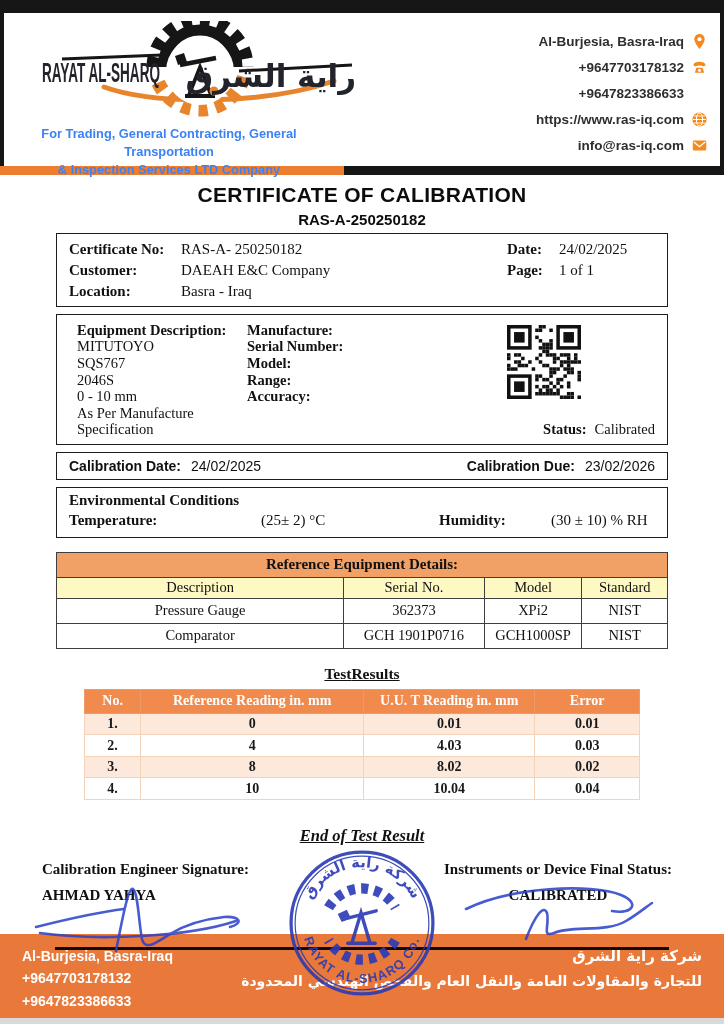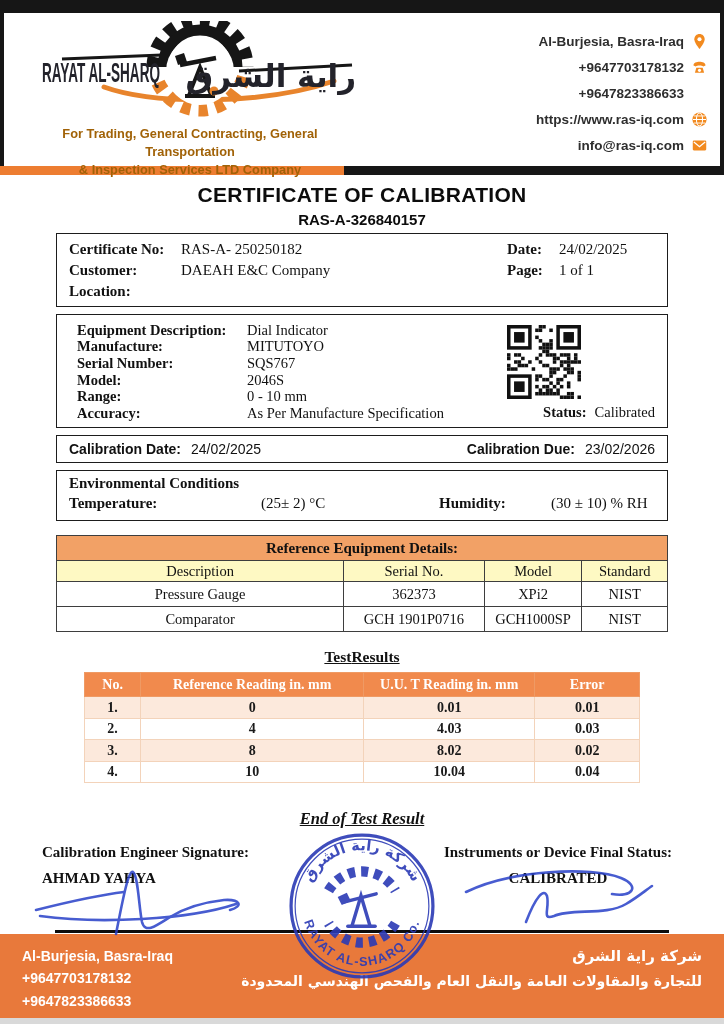--- a/index.html
+++ b/index.html
@@ -3,23 +3,23 @@
 <meta charset="utf-8">
 <style>
   html,body{margin:0;padding:0;background:#fff;}
   .page{width:724px;height:1024px;position:relative;overflow:hidden;background:#fff;
         font-family:"Liberation Serif","DejaVu Serif",serif;color:#111;}
 
   
   .top-bar{height:13px;background:#161616;}
   .header{position:relative;height:153px;border-left:4px solid #161616;border-right:4px solid #161616;background:#fff;}
   .logo-svg{position:absolute;left:30px;top:8px;}
-  .tagline{position:absolute;left:41px;top:112px;width:290px;text-align:center;
+  .tagline{position:absolute;left:20px;top:112px;width:290px;text-align:center;
            font-family:"Liberation Sans","DejaVu Sans",sans-serif;font-weight:700;
-           font-size:12.8px;line-height:1.4;color:#a16207;}
+           font-size:12.8px;line-height:1.4;color:#3b82f6;}
   .contact{position:absolute;right:12px;top:15px;text-align:right;
            font-family:"Liberation Sans","DejaVu Sans",sans-serif;font-weight:700;
            font-size:13.5px;color:#2e2e2e;}
   .contact-row{display:flex;justify-content:flex-end;align-items:center;height:26px;}
   .contact-row .c-icon{width:17px;height:17px;margin-left:7px;flex:0 0 auto;}
   .contact-row .c-spacer{width:17px;margin-left:7px;flex:0 0 auto;}
 
   
   .divider{display:flex;height:9px;}
   .divider .d-orange{width:344px;background:#ED7D31;}
@@ -178,45 +178,45 @@
     </div>
   </div>
 
   <div class="divider">
     <div class="d-orange"></div>
     <div class="d-black"></div>
   </div>
 
   <div class="title-wrap">
     <div class="doc-title">CERTIFICATE OF CALIBRATION</div>
-    <div class="doc-subtitle">RAS-A-326840157</div>
+    <div class="doc-subtitle">RAS-A-250250182</div>
   </div>
 
   <div class="content">
 
     <div class="box cert-box">
       <span class="lbl">Certificate No:</span>
       <span>RAS-A- 250250182</span>
       <span class="lbl">Date:</span>
       <span>24/02/2025</span>
 
       <span class="lbl">Customer:</span>
       <span>DAEAH E&amp;C Company</span>
       <span class="lbl">Page:</span>
       <span>1 of 1</span>
 
       <span class="lbl">Location:</span>
+      <span>Basra - Iraq</span>
       <span></span>
         <span></span>
     </div>
 
     <div class="box equip-box">
       <div class="equip-grid">
         <span class="lbl">Equipment Description:</span>
-        <span>Dial Indicator</span>
         <span class="lbl">Manufacture:</span>
         <span>MITUTOYO</span>
         <span class="lbl">Serial Number:</span>
         <span>SQS767</span>
         <span class="lbl">Model:</span>
         <span>2046S</span>
         <span class="lbl">Range:</span>
         <span>0 - 10 mm</span>
         <span class="lbl">Accuracy:</span>
         <span>As Per Manufacture Specification</span>

